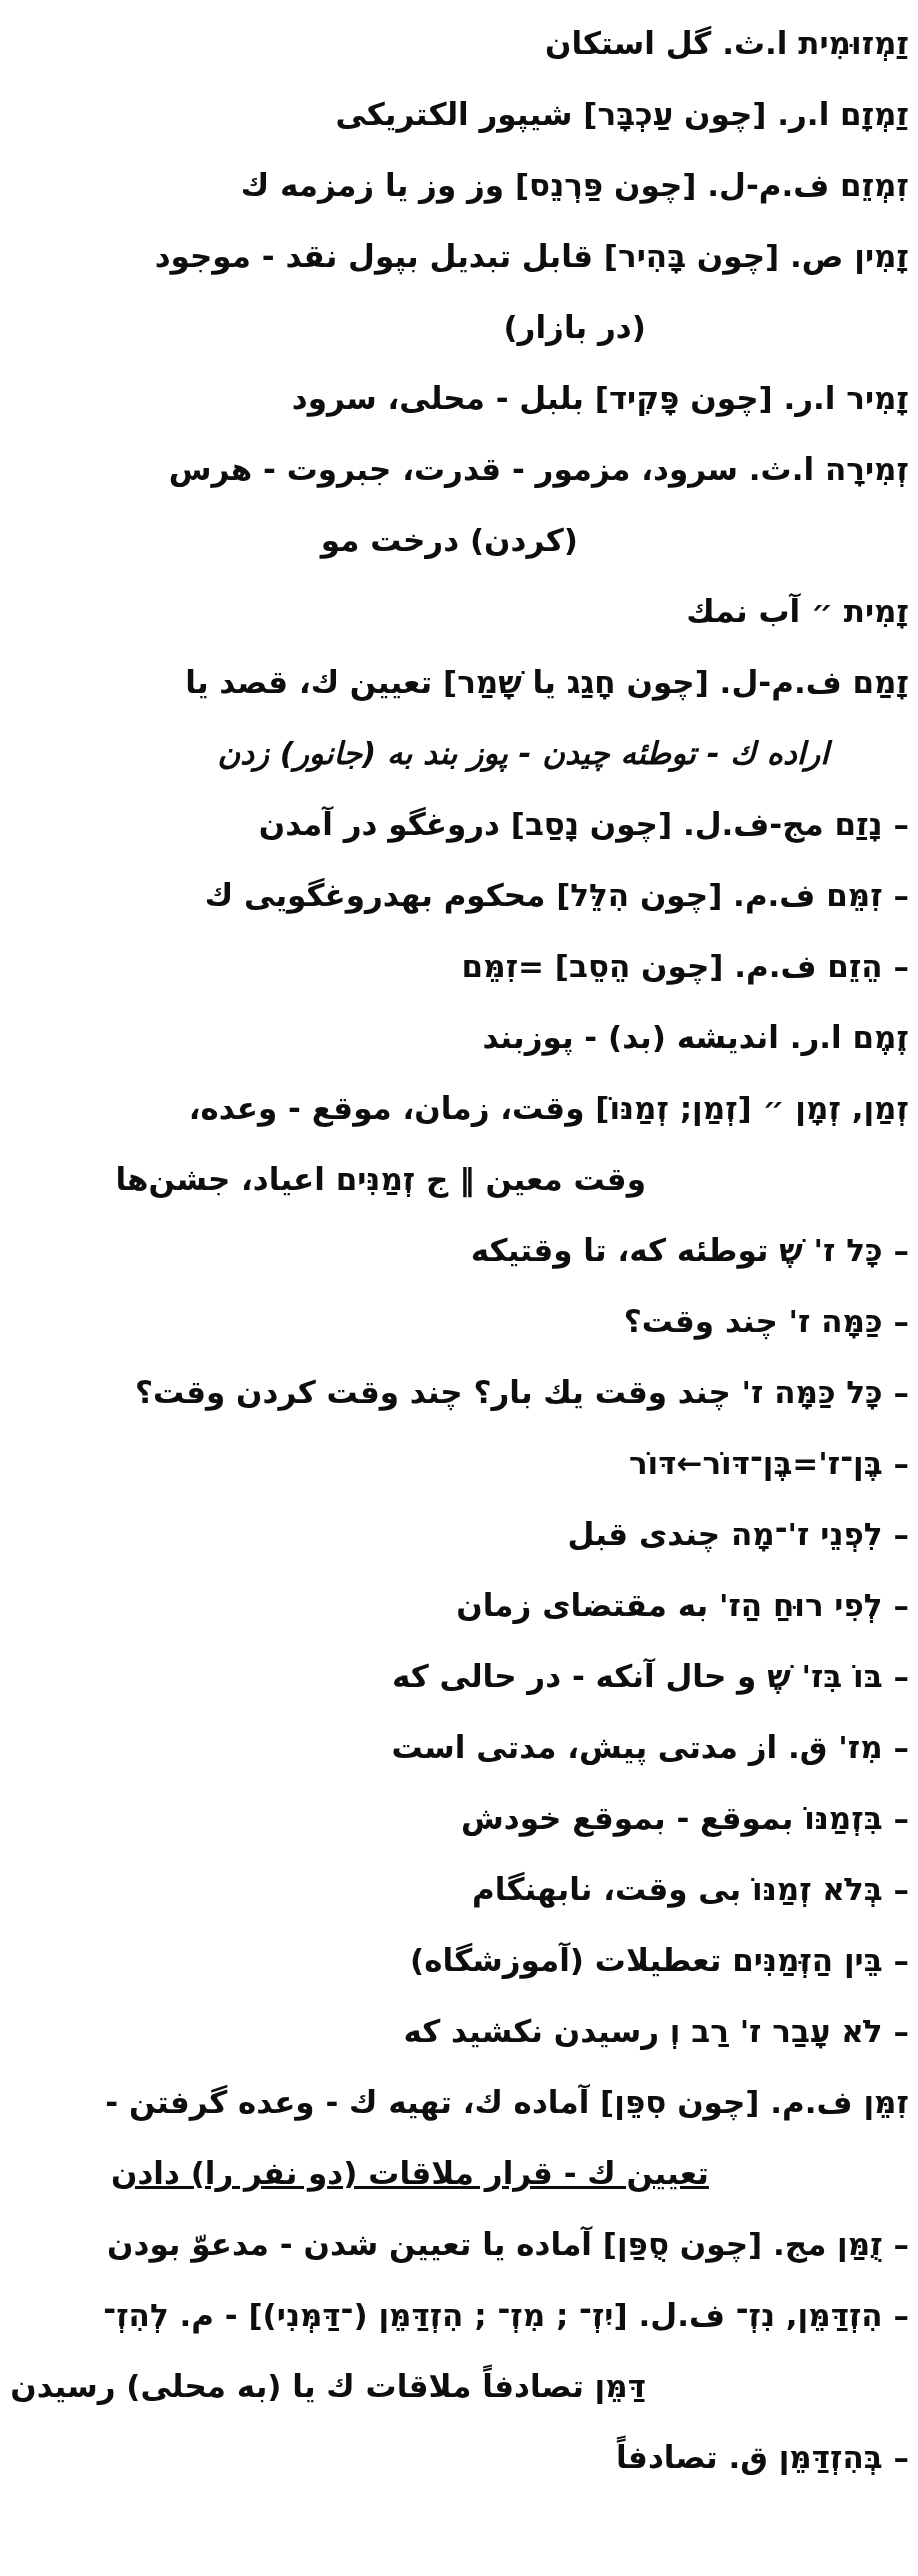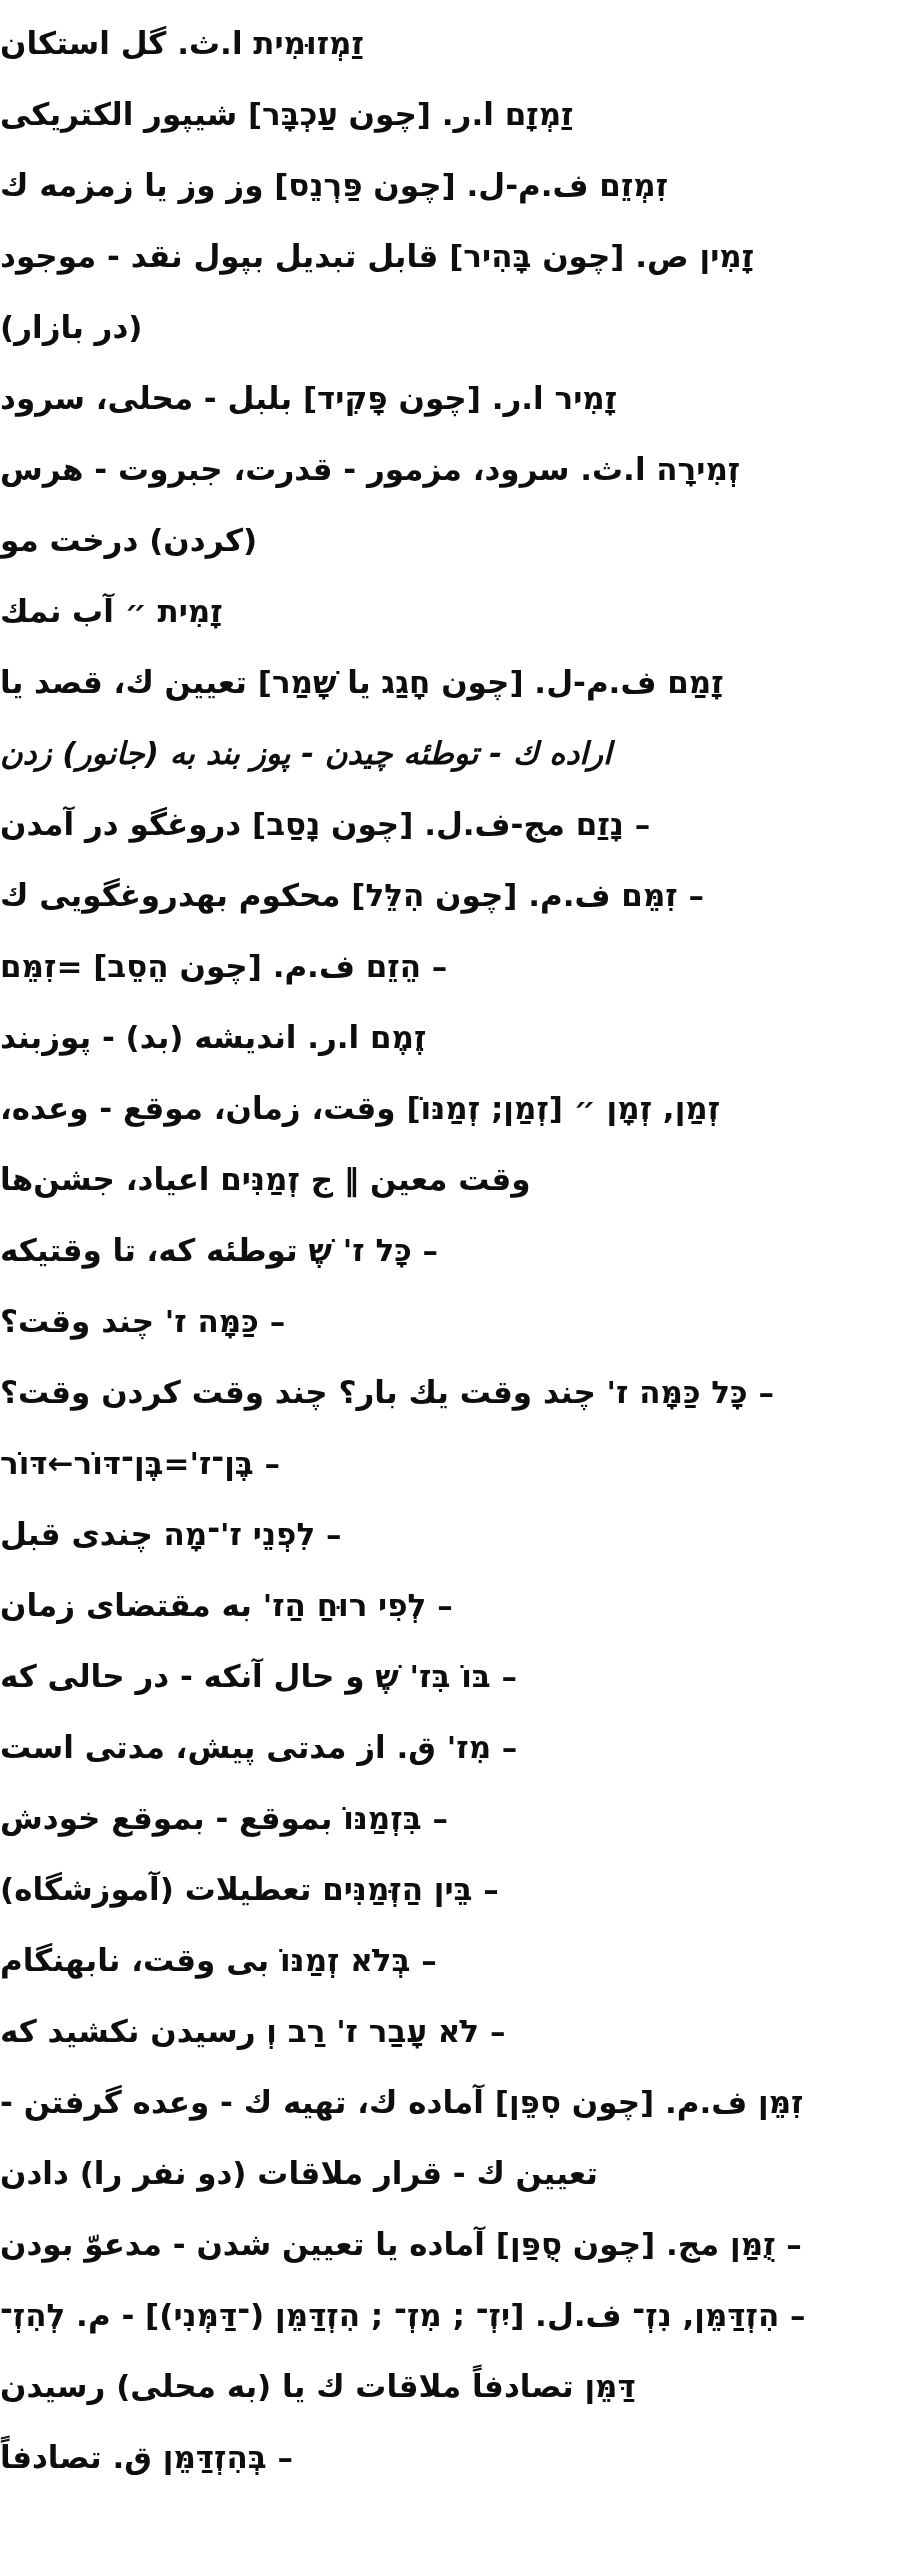--- a/index.html
+++ b/index.html
@@ -21,25 +21,25 @@
     font-family: "DejaVu Sans", sans-serif;
     font-size: 31px;
     font-weight: 700;
     color: #0e0e0e;
     background: #ffffff;
   }
   .l {
     height: 71px;
     line-height: 71px;
     white-space: nowrap;
-    text-align: left;
+    text-align: right;
   }
   
   .i1 { padding-right: 80px; font-style: italic; }
-  .i2 { padding-right: 200px; }
+  .i2 { padding-right: 200px; text-decoration: underline; }
   .i3 { padding-right: 263px; }
   .i4 { padding-right: 331px; }
 </style>
 </head>
 <body>
 
 <div class="page">
   <div class="l">זַמְזוּמִית ا.ث. گل استكان</div>
   <div class="l">זַמְזָם ا.ر. [چون עַכְבָּר] شيپور الكتريكى</div>
   <div class="l">זִמְזֵם ف.م-ل. [چون פַּרְנֵס] وز وز يا زمزمه ك</div>
@@ -59,22 +59,22 @@
   <div class="l i3">وقت معين ‖ ج זְמַנִּים اعياد، جشن‌ها</div>
   <div class="l">– כָּל ז' שֶׁ توطئه كه، تا وقتيكه</div>
   <div class="l">– כַּמָּה ז' چند وقت؟</div>
   <div class="l">– כָּל כַּמָּה ז' چند وقت يك بار؟ چند وقت كردن وقت؟</div>
   <div class="l">– בֶּן־ז'=בֶּן־דּוֹר←דּוֹר</div>
   <div class="l">– לִפְנֵי ז'־מָה چندى قبل</div>
   <div class="l">– לְפִי רוּחַ הַז' به مقتضاى زمان</div>
   <div class="l">– בּוֹ בִּז' שֶׁ و حال آنكه - در حالى كه</div>
   <div class="l">– מִז' ق. از مدتى پيش، مدتى است</div>
   <div class="l">– בִּזְמַנּוֹ بموقع - بموقع خودش</div>
+  <div class="l">– בְּלֹא זְמַנּוֹ بى وقت، نابهنگام</div>
   <div class="l">– בֵּין הַזְּמַנִּים تعطيلات (آموزشگاه)</div>
-  <div class="l">– בְּלֹא זְמַנּוֹ بى وقت، نابهنگام</div>
   <div class="l">– לֹא עָבַר ז' רַב וְ رسيدن نكشيد كه</div>
   <div class="l">זִמֵּן ف.م. [چون סִפֵּן] آماده ك، تهيه ك - وعده گرفتن -</div>
   <div class="l i2">تعيين ك - قرار ملاقات (دو نفر را) دادن</div>
   <div class="l">– זֻמַּן مج. [چون סֻפַּן] آماده يا تعيين شدن - مدعوّ بودن</div>
   <div class="l">– הִזְדַּמֵּן, נִזְ־ ف.ل. [יִזְ־ ; מִזְ־ ; הִזְדַּמֵּן (־דַּמְּנִי)] - م. לְהִזְ־</div>
   <div class="l i3">דַּמֵּן تصادفاً ملاقات ك يا (به محلى) رسيدن</div>
   <div class="l">– בְּהִזְדַּמֵּן ق. تصادفاً</div>
 </div>
 
 

